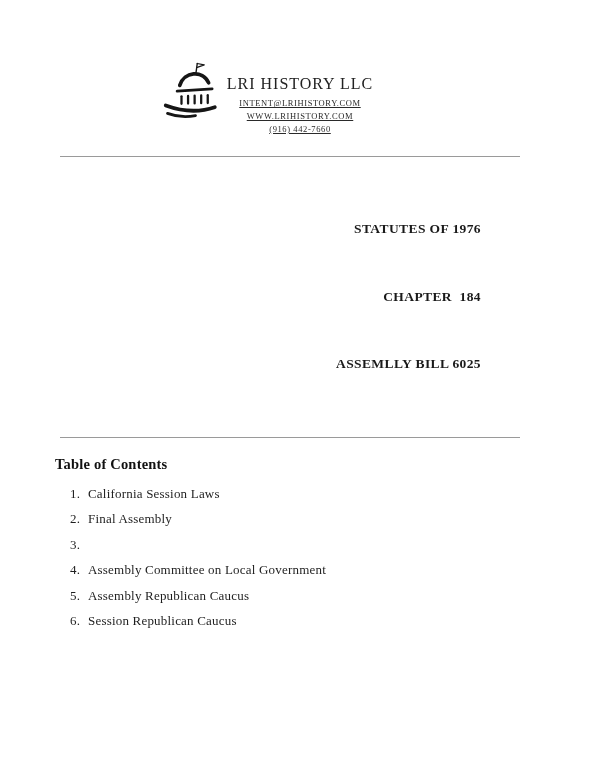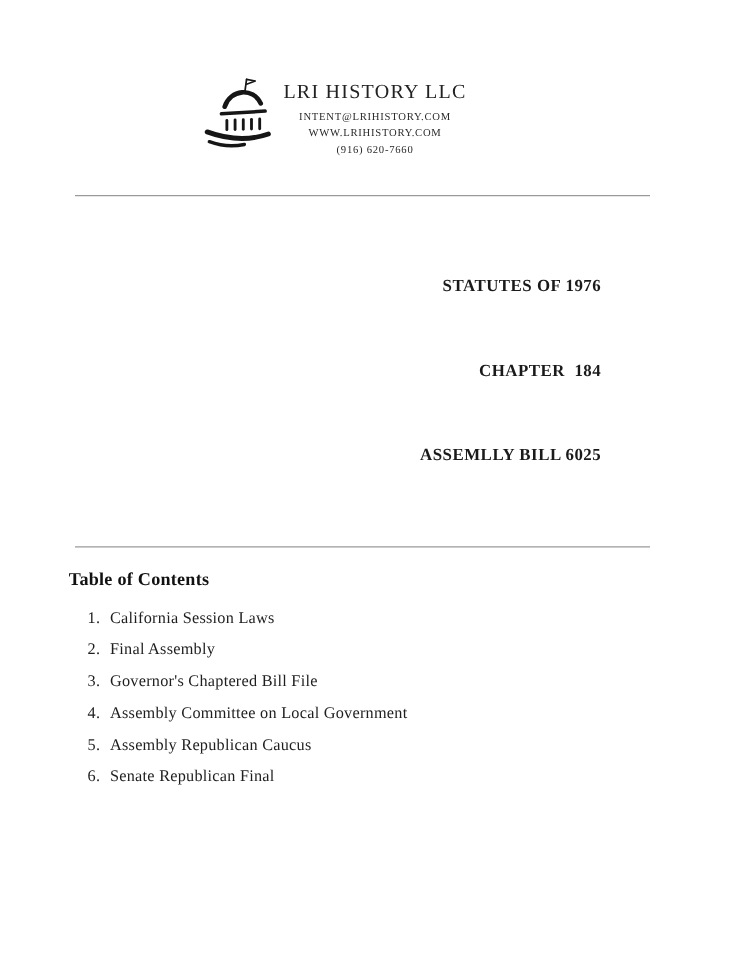--- a/index.html
+++ b/index.html
@@ -14,21 +14,21 @@
   .page {
     position: relative;
     width: 600px;
     height: 776px;
     background: #ffffff;
   }
 
   
   .letterhead {
     display: flex;
-    align-items: center;
+    align-items: flex-end;
     justify-content: center;
     margin-top: 56px;
     padding-right: 70px; 
   }
   .logo {
     width: 70px;
     height: 78px;
     flex: 0 0 auto;
   }
   .logo svg { width: 100%; height: 100%; }
@@ -40,20 +40,21 @@
     font-size: 16px;
     letter-spacing: 1px;
     color: #222;
     margin-bottom: 6px;
   }
   .contact-line {
     font-size: 8.5px;
     letter-spacing: 0.6px;
     color: #2a2a2a;
     margin-top: 4px;
+    text-decoration: underline;
   }
 
   
   .rule {
     border: none;
     border-top: 1px solid #9a9a9a;
     margin: 0 80px 0 60px;
     height: 0;
   }
   .rule-1 { margin-top: 22px; }
@@ -123,21 +124,21 @@
         <path d="M58 43.2 L58 52.2" stroke-width="2.6"></path>
 
         <path d="M66 57 Q 40 66 10 55" stroke-width="4.4"></path>
         <path d="M12 64 Q 28 70 44 66.5" stroke-width="3.2"></path>
       </svg>
     </div>
     <div class="header-text">
       <div class="company-name">LRI HISTORY LLC</div>
       <div class="contact-line">INTENT@LRIHISTORY.COM</div>
       <div class="contact-line">WWW.LRIHISTORY.COM</div>
-      <div class="contact-line">(916) 620-7660</div>
+      <div class="contact-line">(916) 442-7660</div>
     </div>
   </div>
 
   <hr class="rule rule-1">
 
   <div class="title-block">
     <div>STATUTES OF 1976</div>
     <div>CHAPTER  184</div>
     <div>ASSEMLLY BILL 6025</div>
   </div>
@@ -150,29 +151,28 @@
     <li class="toc-item">
       <span class="toc-num">1.</span>
       <span class="toc-label">California Session Laws</span>
     </li>
     <li class="toc-item">
       <span class="toc-num">2.</span>
       <span class="toc-label">Final Assembly</span>
     </li>
     <li class="toc-item">
       <span class="toc-num">3.</span>
-      <span class="toc-label">Governor's Chaptered Bill File</span>
     </li>
     <li class="toc-item">
       <span class="toc-num">4.</span>
       <span class="toc-label">Assembly Committee on Local Government</span>
     </li>
     <li class="toc-item">
       <span class="toc-num">5.</span>
       <span class="toc-label">Assembly Republican Caucus</span>
     </li>
     <li class="toc-item">
       <span class="toc-num">6.</span>
-      <span class="toc-label">Senate Republican Final</span>
+      <span class="toc-label">Session Republican Caucus</span>
     </li>
   </ol>
 
 </div>
 
 </body></html>

